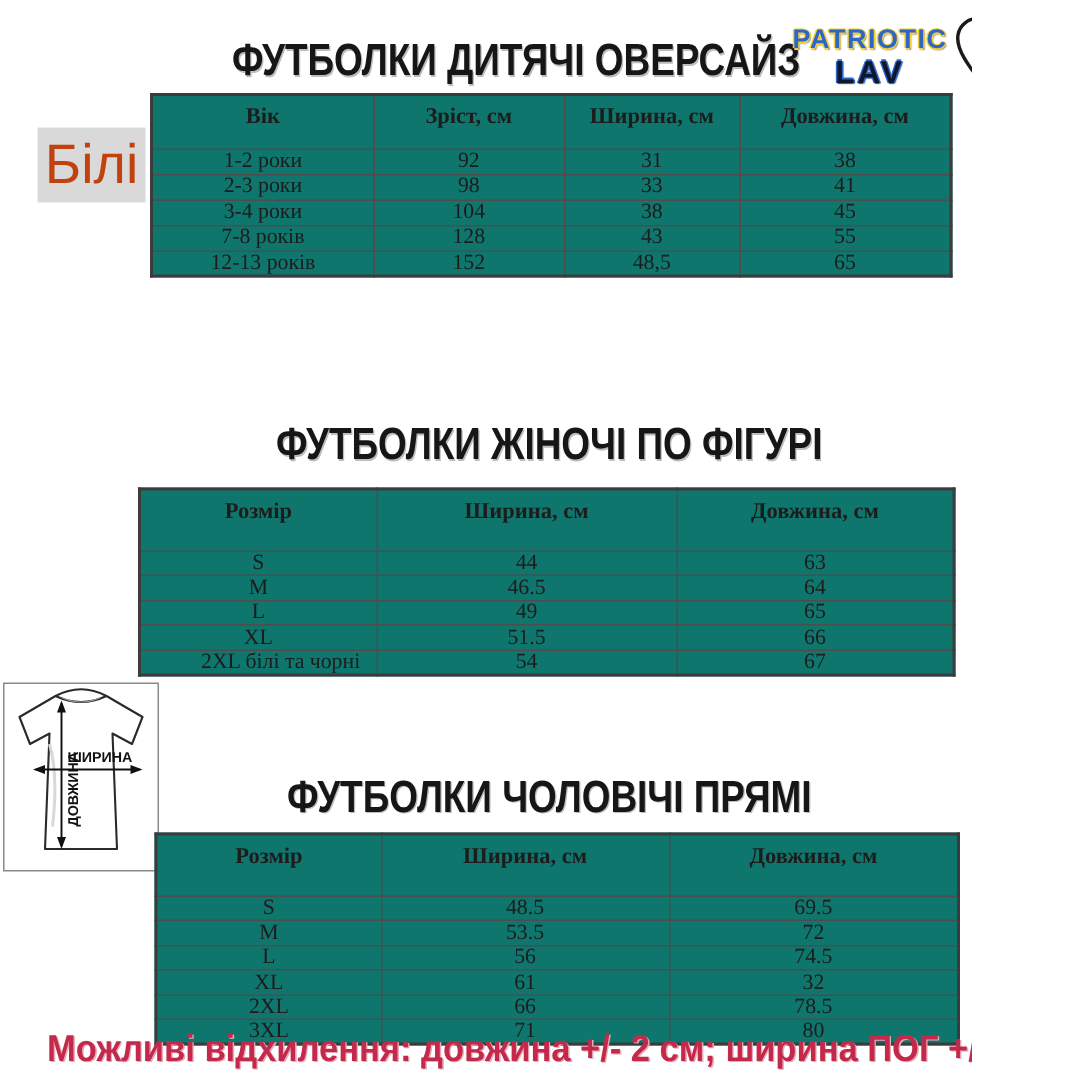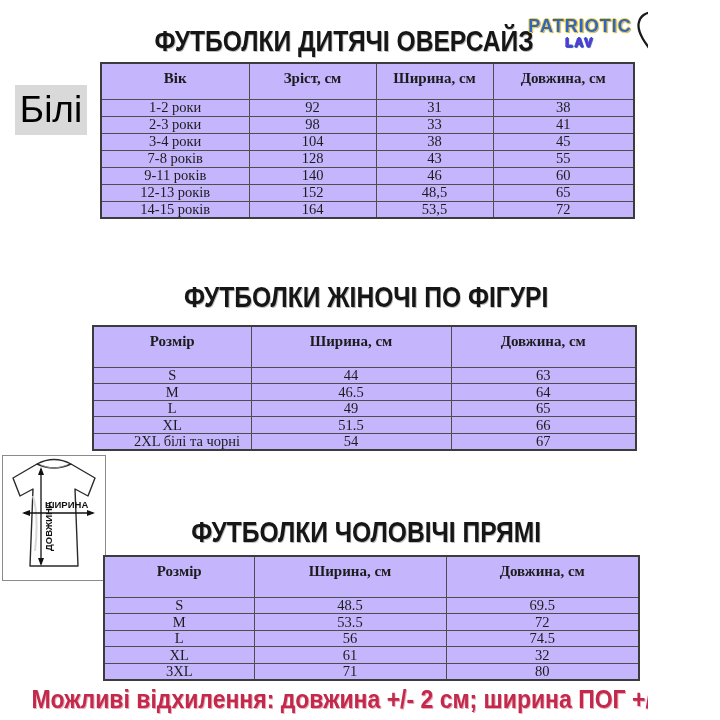--- a/index.html
+++ b/index.html
@@ -13,31 +13,31 @@
                  font-size:30px;letter-spacing:0px;text-shadow:1px 1px 0 #bdbdbd;}
   .title-1{top:24px;left:-16px;}
   .title-2{top:280px;left:6px;}
   .title-3{top:515px;left:6px;}
 
   
   .logo-text{position:absolute;left:522px;top:17px;width:116px;text-align:center;
              font-weight:bold;line-height:1.1;}
   .logo-line1{display:block;font-size:18px;letter-spacing:1px;color:#2e66c8;
       text-shadow:-1px 0 #f3cf3a,1px 0 #f3cf3a,0 -1px #f3cf3a,0 1px #f3cf3a,1px 1px 1px #888;}
-  .logo-line2{display:block;font-size:12px;letter-spacing:2px;color:#6d28d9;
+  .logo-line2{display:block;font-size:21px;letter-spacing:2px;color:#0f172a;
       text-shadow:-1px 0 #2e66c8,1px 0 #2e66c8,0 -1px #2e66c8,0 1px #2e66c8,1px 1px 1px #888;}
   .logo-hearts{position:absolute;left:626px;top:0px;}
 
   
-  .side-label{position:absolute;left:15px;top:85px;width:72px;height:50px;background:#d9d9d9;
-      display:flex;align-items:center;justify-content:center;font-size:37px;color:#000000;}
+  .side-label{position:absolute;left:25px;top:85px;width:72px;height:50px;background:#d9d9d9;
+      display:flex;align-items:center;justify-content:center;font-size:37px;color:#c2410c;}
 
   
   table.tbl{position:absolute;border-collapse:collapse;table-layout:fixed;
-            border:2px solid #3c3c3c;background:#c4b5fd;}
+            border:2px solid #3c3c3c;background:#0f766e;}
   .tbl th,.tbl td{border:1px solid #4d4d4d;text-align:center;
             font-family:"Liberation Serif",serif;color:#1c1c1c;padding:0;}
   .tbl th{font-weight:bold;font-size:15px;vertical-align:top;padding-top:6px;}
   .tbl td{font-size:14.5px;line-height:1;}
   .tbl td.long{white-space:nowrap;text-align:left;padding-left:40px;overflow:visible;font-family:Liberation Serif, serif;}
   .t1{left:100px;top:62px;width:533px;}
   .t1 thead tr{height:36px;}  .t1 tbody tr{height:17px;}
   .t2{left:92px;top:325px;width:543px;}
   .t2 thead tr{height:41px;}  .t2 tbody tr{height:16.5px;}
   .t3{left:103px;top:555px;width:535px;}
@@ -121,36 +121,24 @@
           <td>38</td>
           <td>45</td>
         </tr>
         <tr>
           <td>7-8 років</td>
           <td>128</td>
           <td>43</td>
           <td>55</td>
         </tr>
         <tr>
-          <td>9-11 років</td>
-          <td>140</td>
-          <td>46</td>
-          <td>60</td>
-        </tr>
-        <tr>
           <td>12-13 років</td>
           <td>152</td>
           <td>48,5</td>
           <td>65</td>
-        </tr>
-        <tr>
-          <td>14-15 років</td>
-          <td>164</td>
-          <td>53,5</td>
-          <td>72</td>
         </tr>
       </tbody>
   </table>
 
   <div class="section-title title-2">
     <span class="sq">ФУТБОЛКИ ЖІНОЧІ ПО ФІГУРІ</span>
   </div>
 
   <table class="tbl t2">
     <colgroup>
@@ -247,20 +235,25 @@
           <td>L</td>
           <td>56</td>
           <td>74.5</td>
         </tr>
         <tr>
           <td>XL</td>
           <td>61</td>
           <td>32</td>
         </tr>
         <tr>
+          <td>2XL</td>
+          <td>66</td>
+          <td>78.5</td>
+        </tr>
+        <tr>
           <td>3XL</td>
           <td>71</td>
           <td>80</td>
         </tr>
       </tbody>
   </table>
 
   <div class="footer">
     <span class="sq">Можливі відхилення: довжина +/- 2 см; ширина ПОГ +/- 1/1,5 см</span>
   </div>

